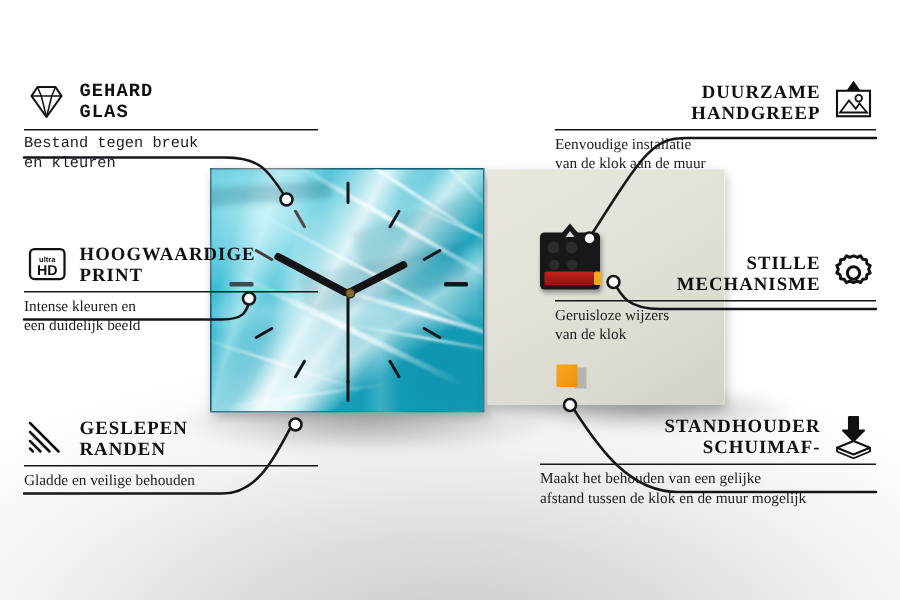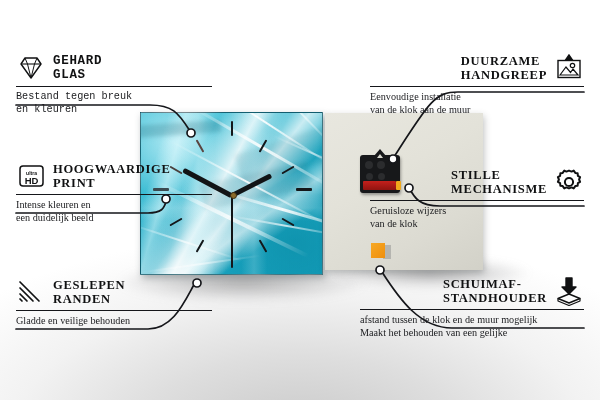--- a/index.html
+++ b/index.html
@@ -177,21 +177,21 @@
   }
   .feature.right .head { flex-direction: row-reverse; }
   .feature .title {
     font-size: 12.5px;
     font-weight: bold;
     letter-spacing: 0.7px;
     color: #101112;
     line-height: 14px;
     text-transform: uppercase;
   }
-  .feature.right .title { }
+  .feature.right .title { text-align: right; }
   .feature .rule {
     height: 1.4px;
     background: #15161a;
     margin-top: 3px;
   }
   .feature .desc {
     font-size: 10.2px;
     line-height: 12.4px;
     color: #1b1c1f;
     margin-top: 4px;
@@ -419,24 +419,24 @@
       <span class="icon">
         <svg width="28" height="30" viewBox="0 0 28 30">
           <g fill="none" stroke="#101112" stroke-width="1.4" stroke-linejoin="round">
             <path d="M11 2 L17 2 L17 11 L21 11 L14 18 L7 11 L11 11 Z" fill="#101112"></path>
             <path d="M14 18 L25 22.5 L14 27 L3 22.5 Z"></path>
             <path d="M3 22.5 L3 25 L14 29.5 L25 25 L25 22.5" stroke-width="1.2"></path>
           </g>
         </svg>
       </span>
       <div class="title">
+        <div>STANDHOUDER</div>
         <div>SCHUIMAF-</div>
-        <div>STANDHOUDER</div>
       </div>
     </div>
     <div class="rule" style="width:224px;"></div>
     <div class="desc">
+      <div>Maakt het behouden van een gelijke</div>
       <div>afstand tussen de klok en de muur mogelijk</div>
-      <div>Maakt het behouden van een gelijke</div>
     </div>
   </div>
 
 </div>
 
 </body></html>

